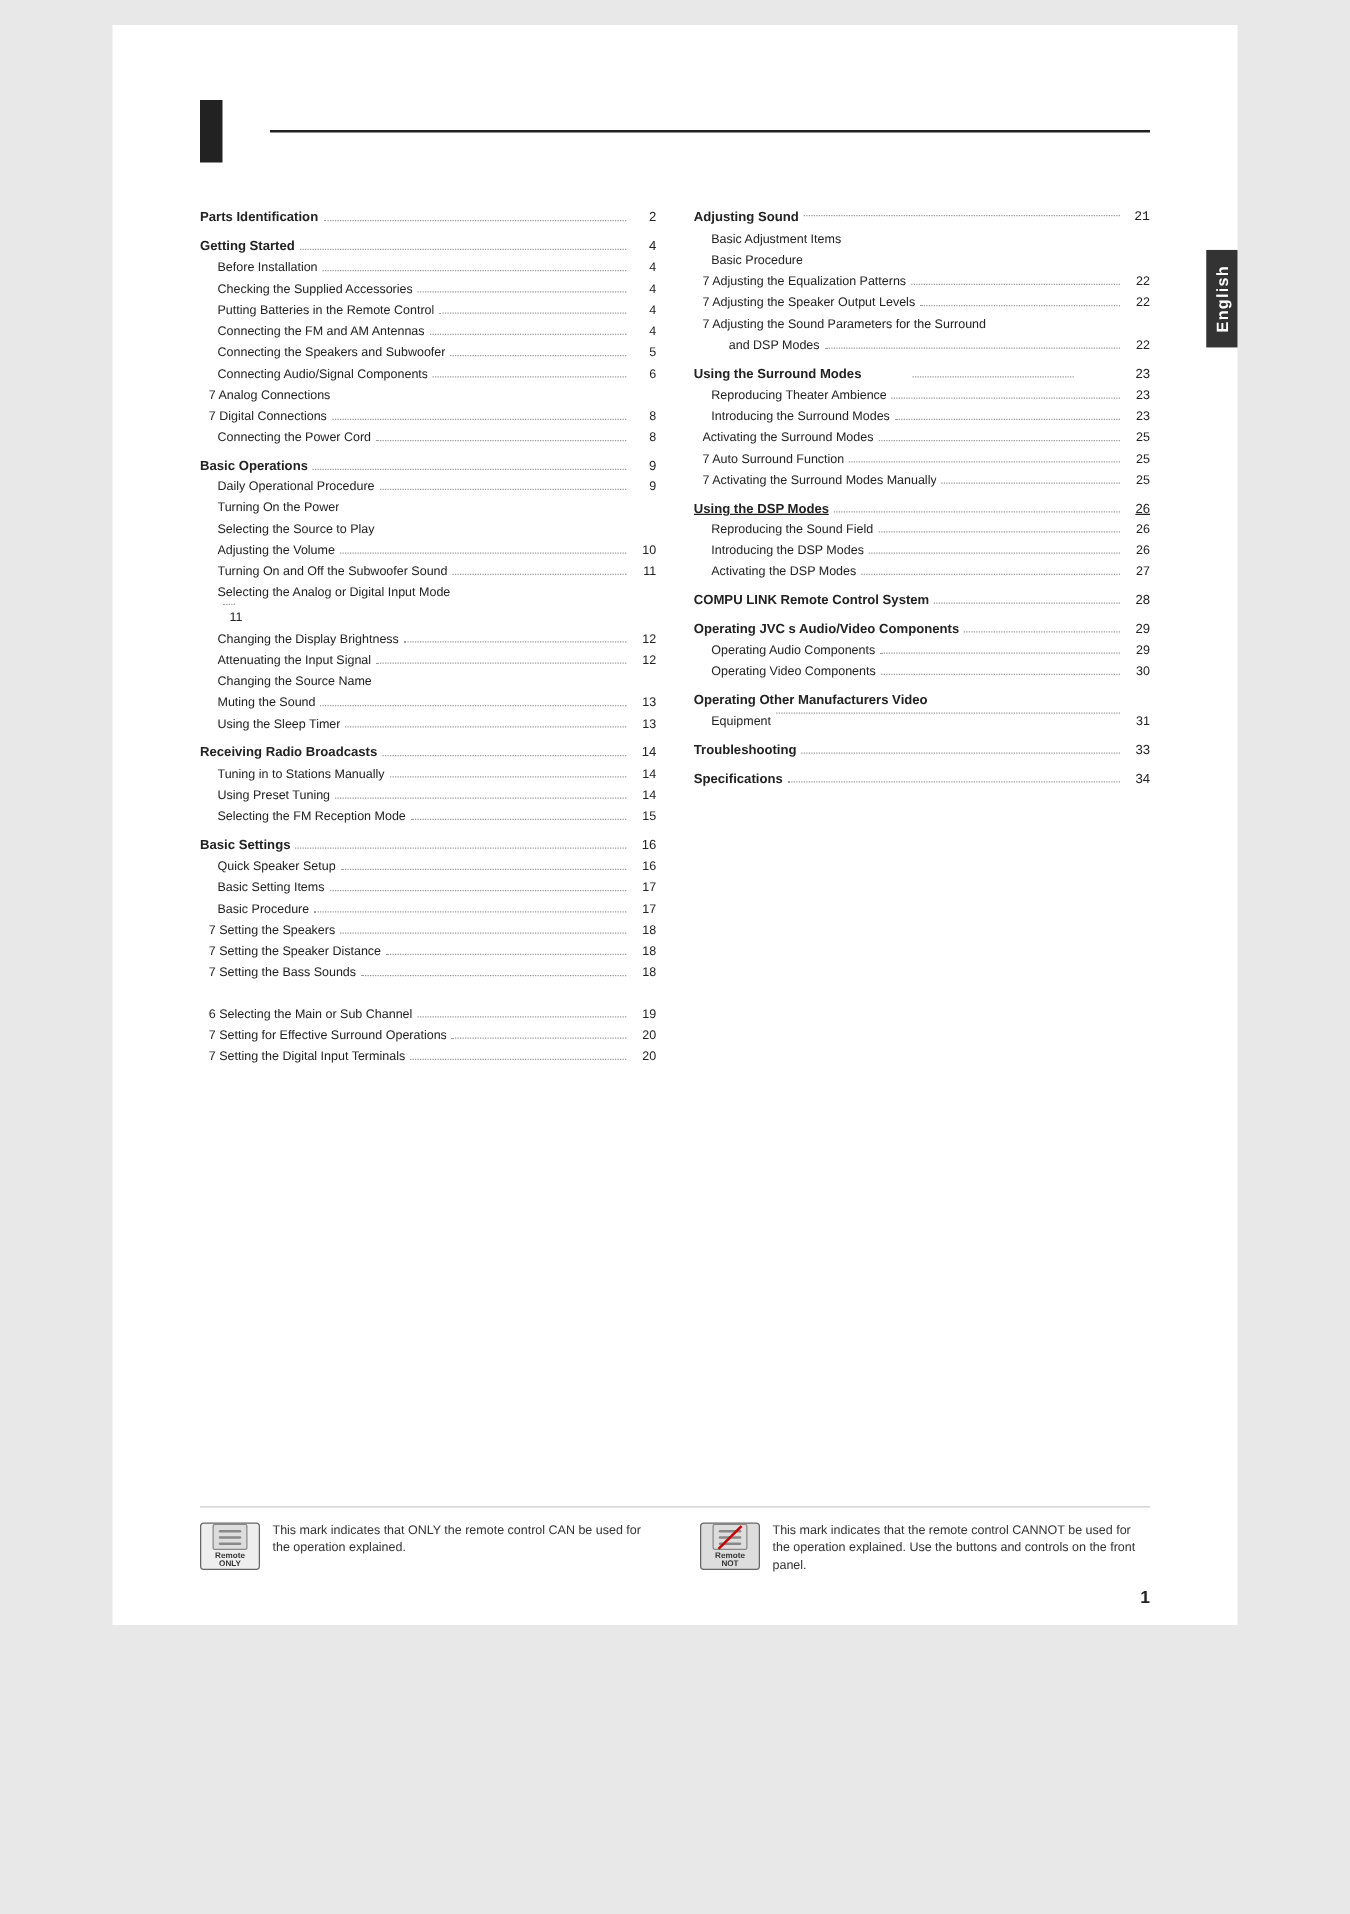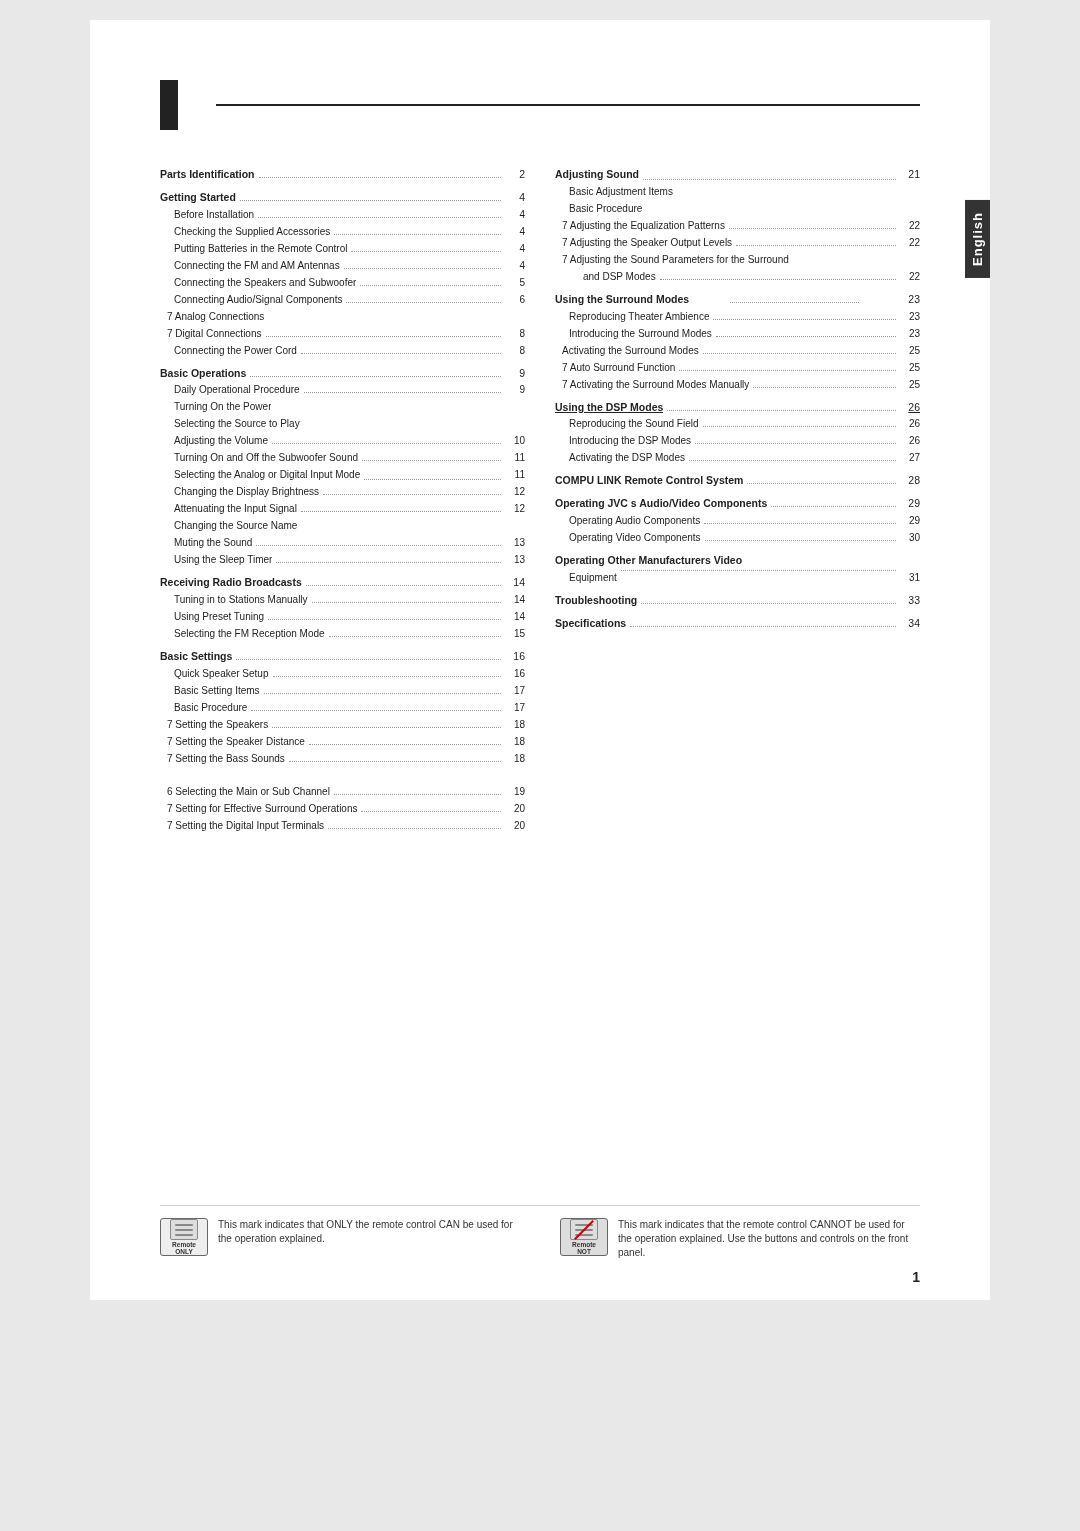--- a/index.html
+++ b/index.html
@@ -223,21 +223,21 @@
         <div style="padding-left: 14px; display: flex; align-items: baseline; margin-bottom: 1px; font-size: 10px;">
           <span style="white-space: nowrap; overflow: hidden;">Adjusting the Volume</span>
           <span style="flex: 1 1 0%; border-bottom: 1px dotted rgb(153, 153, 153); margin: 0px 4px 3px; min-width: 10px;"></span>
           <span style="white-space: nowrap; min-width: 20px; text-align: right;">10</span>
         </div>
         <div style="padding-left: 14px; display: flex; align-items: baseline; margin-bottom: 1px; font-size: 10px;">
           <span style="white-space: nowrap; overflow: hidden;">Turning On and Off the Subwoofer Sound</span>
           <span style="flex: 1 1 0%; border-bottom: 1px dotted rgb(153, 153, 153); margin: 0px 4px 3px; min-width: 10px;"></span>
           <span style="white-space: nowrap; min-width: 20px; text-align: right;">11</span>
         </div>
-        <div style="padding-left: 14px; display: flex; align-items: flex-end; margin-bottom: 1px; font-size: 10px;">
+        <div style="padding-left: 14px; display: flex; align-items: flex-start; margin-bottom: 1px; font-size: 10px; flex-direction: column;">
           <span style="white-space: nowrap; overflow: hidden;">Selecting the Analog or Digital Input Mode</span>
           <span style="flex: 1 1 0%; border-bottom: 1px dotted rgb(153, 153, 153); margin: 0px 4px 3px; min-width: 10px;"></span>
           <span style="white-space: nowrap; min-width: 20px; text-align: right;">11</span>
         </div>
         <div style="padding-left: 14px; display: flex; align-items: baseline; margin-bottom: 1px; font-size: 10px;">
           <span style="white-space: nowrap; overflow: hidden;">Changing the Display Brightness</span>
           <span style="flex: 1 1 0%; border-bottom: 1px dotted rgb(153, 153, 153); margin: 0px 4px 3px; min-width: 10px;"></span>
           <span style="white-space: nowrap; min-width: 20px; text-align: right;">12</span>
         </div>
         <div style="padding-left: 14px; display: flex; align-items: baseline; margin-bottom: 1px; font-size: 10px;">
@@ -324,24 +324,24 @@
           <span style="white-space: nowrap; min-width: 20px; text-align: right;">20</span>
         </div>
         <div style="padding-left: 7px; display: flex; align-items: baseline; margin-bottom: 1px; font-size: 10px;">
           <span style="white-space: nowrap; overflow: hidden;">7 Setting the Digital Input Terminals</span>
           <span style="flex: 1 1 0%; border-bottom: 1px dotted rgb(153, 153, 153); margin: 0px 4px 3px; min-width: 10px;"></span>
           <span style="white-space: nowrap; min-width: 20px; text-align: right;">20</span>
         </div>
       </div>
 
     <div class="col" id="right-col">
-        <div style="padding-left: 0px; display: flex; align-items: flex-end; margin-bottom: 1px; font-size: 10.5px; margin-top: 6px;">
+        <div style="padding-left: 0px; display: flex; align-items: center; margin-bottom: 1px; font-size: 10.5px; margin-top: 6px;">
           <span style="white-space: nowrap; overflow: hidden; font-weight: bold;">Adjusting Sound</span>
           <span style="flex: 1 1 0%; border-bottom: 1px dotted rgb(153, 153, 153); margin: 0px 4px 3px; min-width: 10px;"></span>
-          <span style="white-space: nowrap; min-width: 20px; text-align: right;">21</span>
+          <span style="white-space: nowrap; min-width: 20px; text-align: right; font-family: Liberation Mono, monospace;">21</span>
         </div>
         <div style="padding-left: 14px; display: flex; align-items: baseline; margin-bottom: 1px; font-size: 10px;">
           <span style="white-space: nowrap; overflow: hidden;">Basic Adjustment Items</span>
         </div>
         <div style="padding-left: 14px; display: flex; align-items: baseline; margin-bottom: 1px; font-size: 10px;">
           <span style="white-space: nowrap; overflow: hidden;">Basic Procedure</span>
         </div>
         <div style="padding-left: 7px; display: flex; align-items: baseline; margin-bottom: 1px; font-size: 10px;">
           <span style="white-space: nowrap; overflow: hidden;">7 Adjusting the Equalization Patterns</span>
           <span style="flex: 1 1 0%; border-bottom: 1px dotted rgb(153, 153, 153); margin: 0px 4px 3px; min-width: 10px;"></span>

